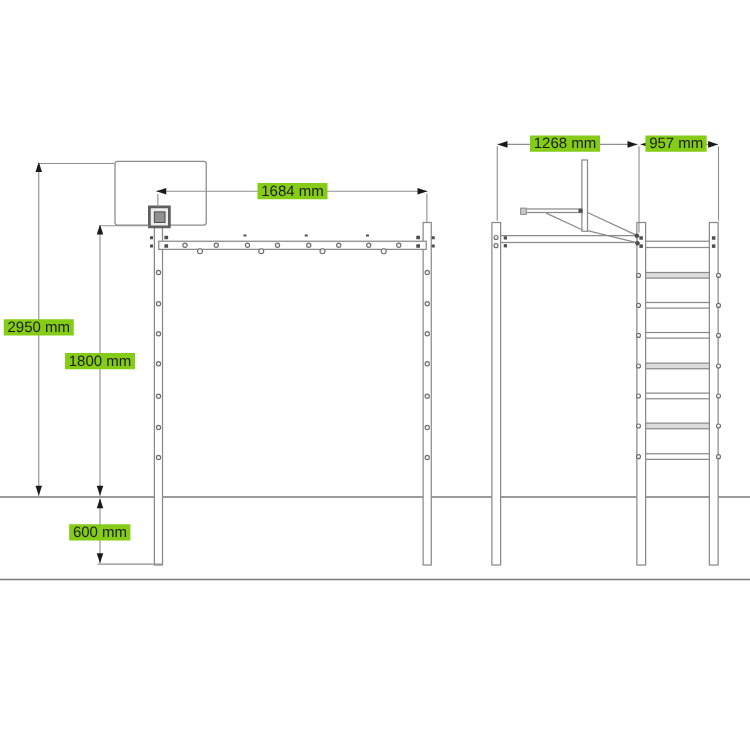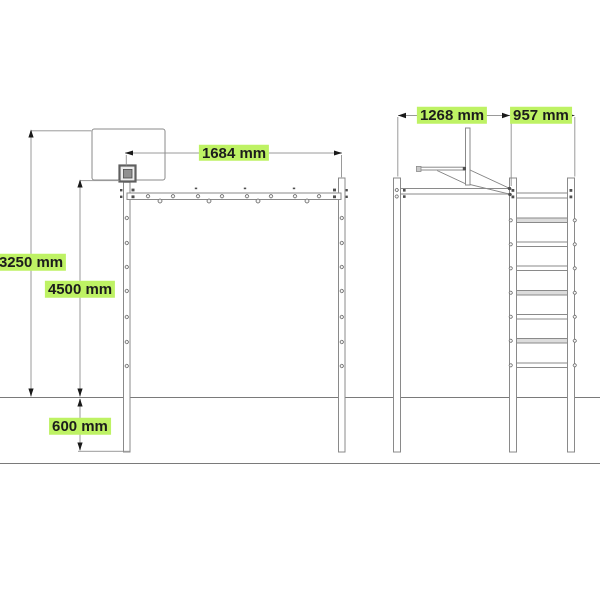--- a/index.html
+++ b/index.html
@@ -10,22 +10,22 @@
   .ln   {stroke:#8a8a8a;stroke-width:1;fill:none;}
   .ground{stroke:#7a7a7a;stroke-width:1.2;fill:none;}
   .dim  {stroke:#8f8f8f;stroke-width:0.9;fill:none;}
   .arr  {fill:#1a1a1a;stroke:none;}
   .screw{fill:#f7f7f7;stroke:#6e6e6e;stroke-width:0.9;}
   .dk   {fill:#4f4f4f;stroke:none;}
   .rungfillA{fill:#dcdcdc;stroke:#8a8a8a;stroke-width:1;}
   .rungfillB{fill:#ffffff;stroke:#8a8a8a;stroke-width:1;}
   .bracket-outer{fill:#ededed;stroke:#5f5f5f;stroke-width:2.2;}
   .bracket-inner{fill:#909090;stroke:#4a4a4a;stroke-width:0.8;}
-  .dim-label{position:absolute;transform:translate(-50%,-50%);background:#bef264;
-             color:#1c1c1c;font-size:15px;line-height:1.1;padding:0 3px;white-space:nowrap;font-weight:bold;}
+  .dim-label{position:absolute;transform:translate(-50%,-50%);background:#84cc16;
+             color:#1c1c1c;font-size:12px;line-height:1.1;padding:0 3px;white-space:nowrap;}
 </style>
 </head>
 <body>
 
 <div id="canvas">
   <svg width="600" height="600" viewBox="0 0 600 600">
 
     <g>
       <line class="ground" x1="0" y1="397.5" x2="600" y2="397.5"></line>
       <line class="ground" x1="0" y1="463.5" x2="600" y2="463.5"></line>
@@ -193,18 +193,18 @@
 
     <g>
       <line class="dim" x1="574.8" y1="117" x2="574.8" y2="176.5"></line>
       <line class="dim" x1="512.5" y1="115.5" x2="574.5" y2="115.5"></line>
       <polygon class="arr" points="512.5,115.5 520.5,112.8 520.5,118.2"></polygon>
       <polygon class="arr" points="574.5,115.5 566.5,112.8 566.5,118.2"></polygon>
     </g>
   </svg>
 
   <div class="dim-label" style="left:234px;top:152.5px;">1684 mm</div>
-  <div class="dim-label" style="left:31px; top:262px;">3250 mm</div>
-  <div class="dim-label" style="left:80px; top:289px;">4500 mm</div>
+  <div class="dim-label" style="left:31px; top:262px;">2950 mm</div>
+  <div class="dim-label" style="left:80px; top:289px;">1800 mm</div>
   <div class="dim-label" style="left:80px; top:426px;text-align:center;">600 mm</div>
   <div class="dim-label" style="left:452px;top:115px;">1268 mm</div>
   <div class="dim-label" style="left:541px;top:115px;">957 mm</div>
 </div>
 
 </body></html>

